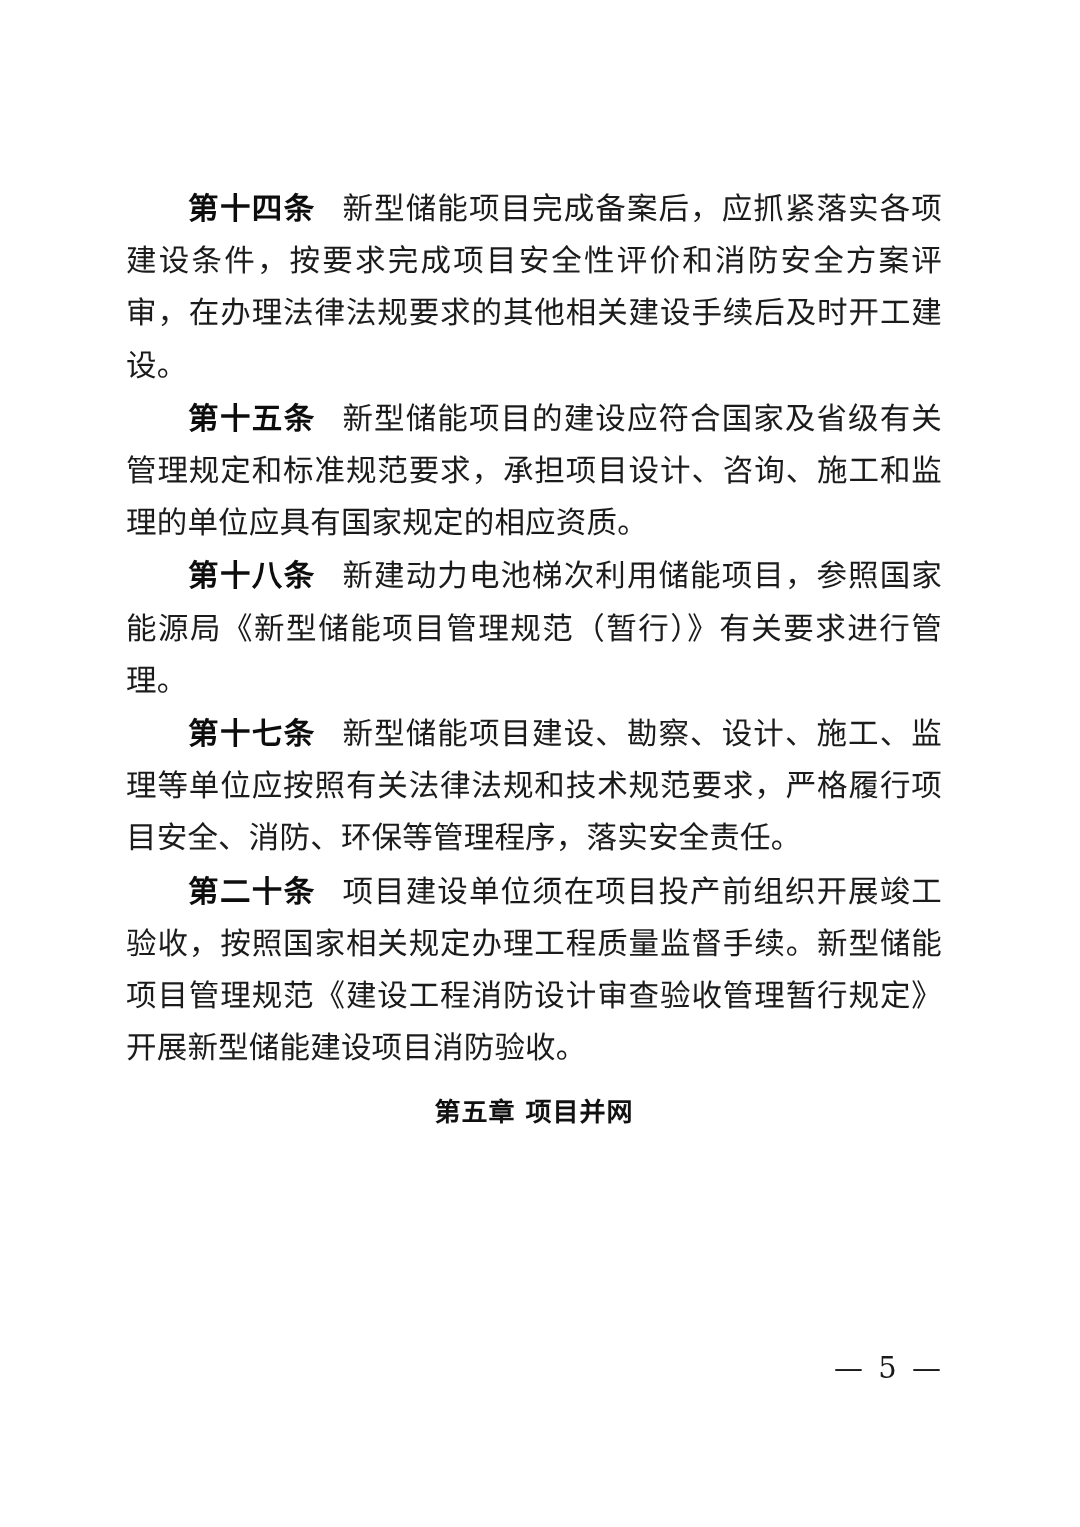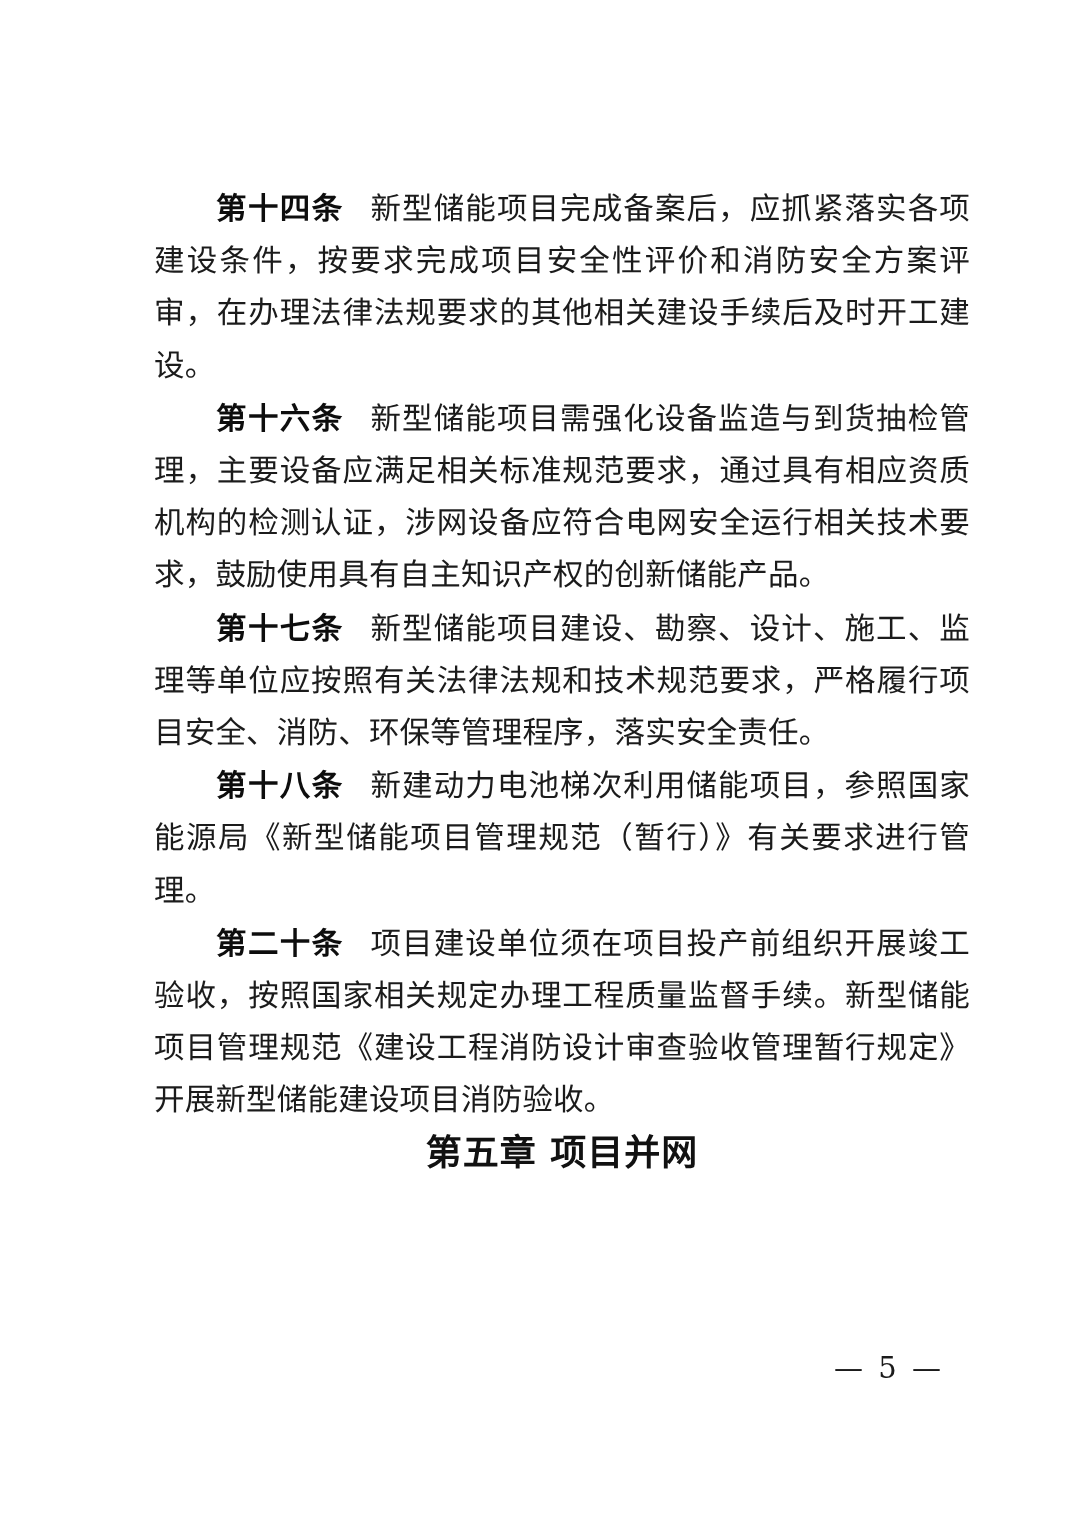--- a/index.html
+++ b/index.html
@@ -15,21 +15,21 @@
     height: 1527px;
     background: #ffffff;
     overflow: hidden;
     font-family: "DejaVu Serif", "Liberation Serif", serif;
     color: #1a1a1a;
   }
 
   
   #content {
     position: absolute;
-    left: 154px;
+    left: 126px;
     top: 182px;
     width: 816px;
   }
 
   .para {
     margin: 0 0 0 0;
     font-size: 30.5px;
     line-height: 52.2px;
     text-align: justify;
     text-justify: inter-character;
@@ -49,24 +49,24 @@
   }
 
   
   .gap {
     display: inline-block;
     width: 26px;
   }
 
   
   .chapter-heading {
-    margin: 0;
+    margin: 12px;
     font-family: "DejaVu Sans", "Liberation Sans", sans-serif;
     font-weight: 700;
-    font-size: 36px;
+    font-size: 26px;
     line-height: 52.2px;
     text-align: center;
     text-indent: 0;
     letter-spacing: 1px;
     color: #111111;
   }
 
   
   #page-number {
     position: absolute;
@@ -95,31 +95,31 @@
 <body>
 
 <div id="page">
 
   <div id="content">
 
     <p class="para">
       <span class="marker">第十四条</span><span class="gap"></span><span>新型储能项目完成备案后，应抓紧落实各项建设条件，按要求完成项目安全性评价和消防安全方案评审，在办理法律法规要求的其他相关建设手续后及时开工建设。</span>
     </p>
 
+    <p class="para">
+      <span class="marker">第十五条</span><span class="gap"></span><span>新型储能项目的建设应符合国家及省级有关管理规定和标准规范要求，承担项目设计、咨询、施工和监理的单位应具有国家规定的相应资质。</span>
+    </p>
+
 
     <p class="para">
-      <span class="marker">第十六条</span><span class="gap"></span><span>新型储能项目需强化设备监造与到货抽检管理，主要设备应满足相关标准规范要求，通过具有相应资质机构的检测认证，涉网设备应符合电网安全运行相关技术要求，鼓励使用具有自主知识产权的创新储能产品。</span>
+      <span class="marker">第十八条</span><span class="gap"></span><span>新建动力电池梯次利用储能项目，参照国家能源局《新型储能项目管理规范（暂行）》有关要求进行管理。</span>
     </p>
 
     <p class="para">
       <span class="marker">第十七条</span><span class="gap"></span><span>新型储能项目建设、勘察、设计、施工、监理等单位应按照有关法律法规和技术规范要求，严格履行项目安全、消防、环保等管理程序，落实安全责任。</span>
-    </p>
-
-    <p class="para">
-      <span class="marker">第十八条</span><span class="gap"></span><span>新建动力电池梯次利用储能项目，参照国家能源局《新型储能项目管理规范（暂行）》有关要求进行管理。</span>
     </p>
 
     <p class="para">
       <span class="marker">第二十条</span><span class="gap"></span><span>项目建设单位须在项目投产前组织开展竣工验收，按照国家相关规定办理工程质量监督手续。新型储能项目管理规范《建设工程消防设计审查验收管理暂行规定》开展新型储能建设项目消防验收。</span>
     </p>
 
     <p class="chapter-heading">第五章 项目并网</p>
 
 
   </div>

